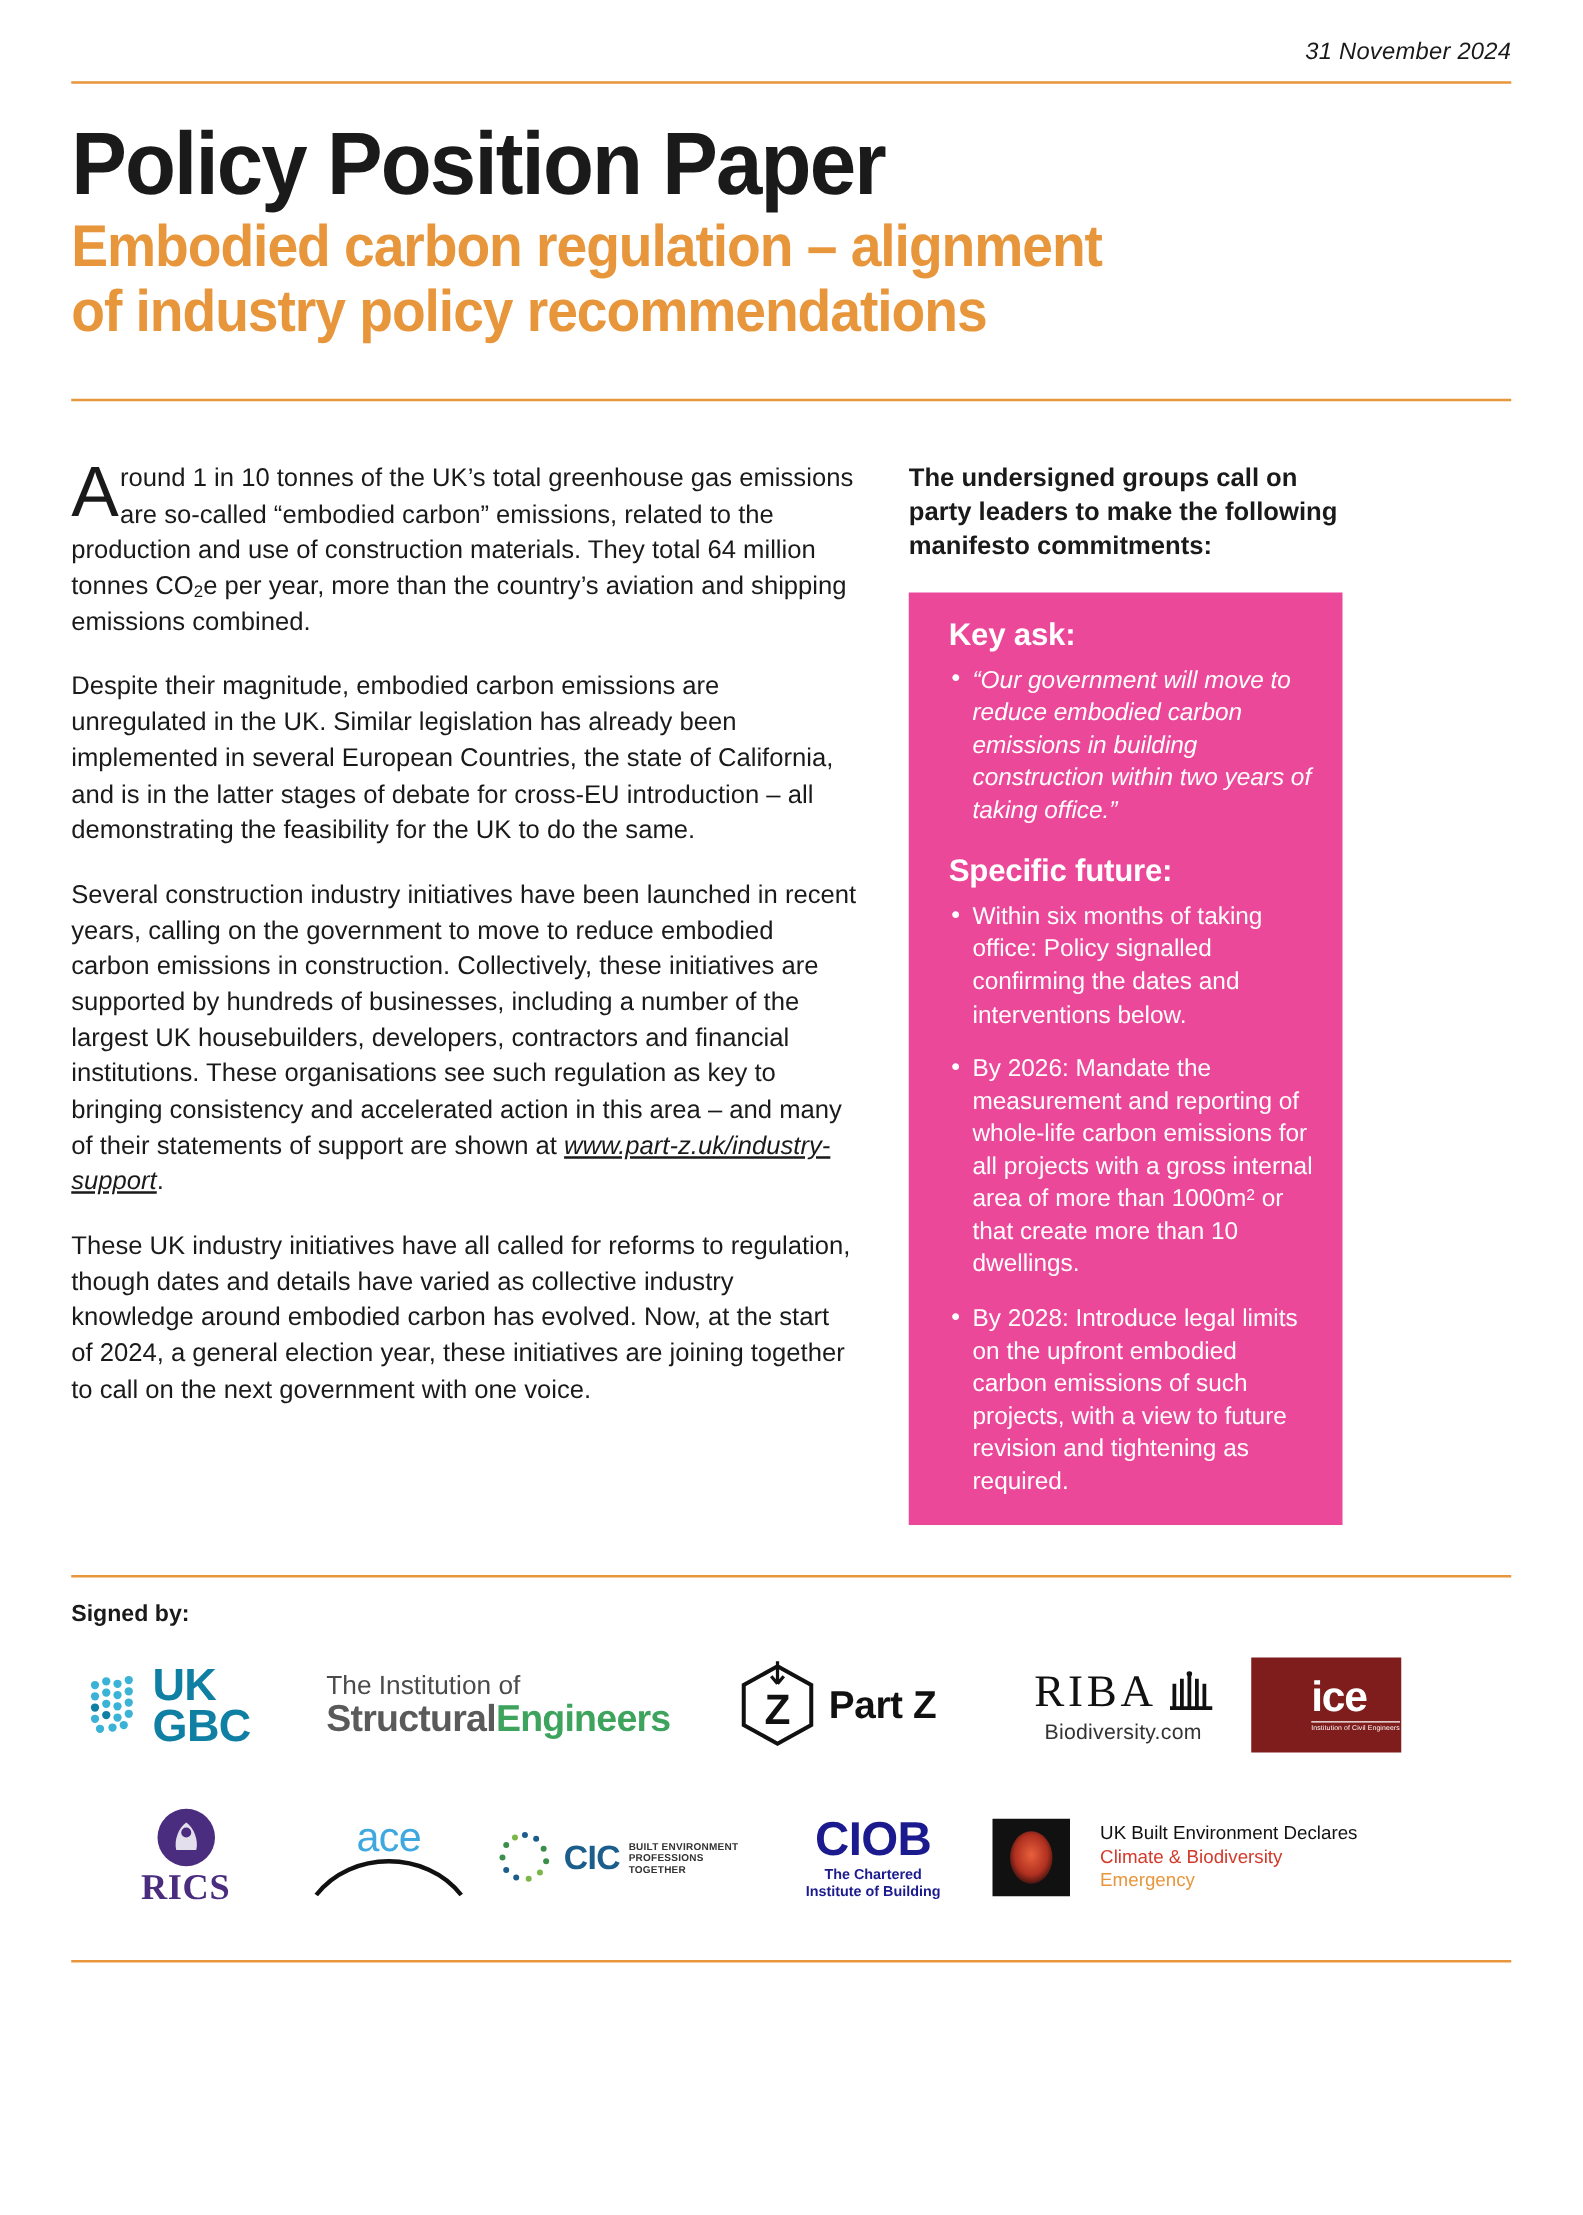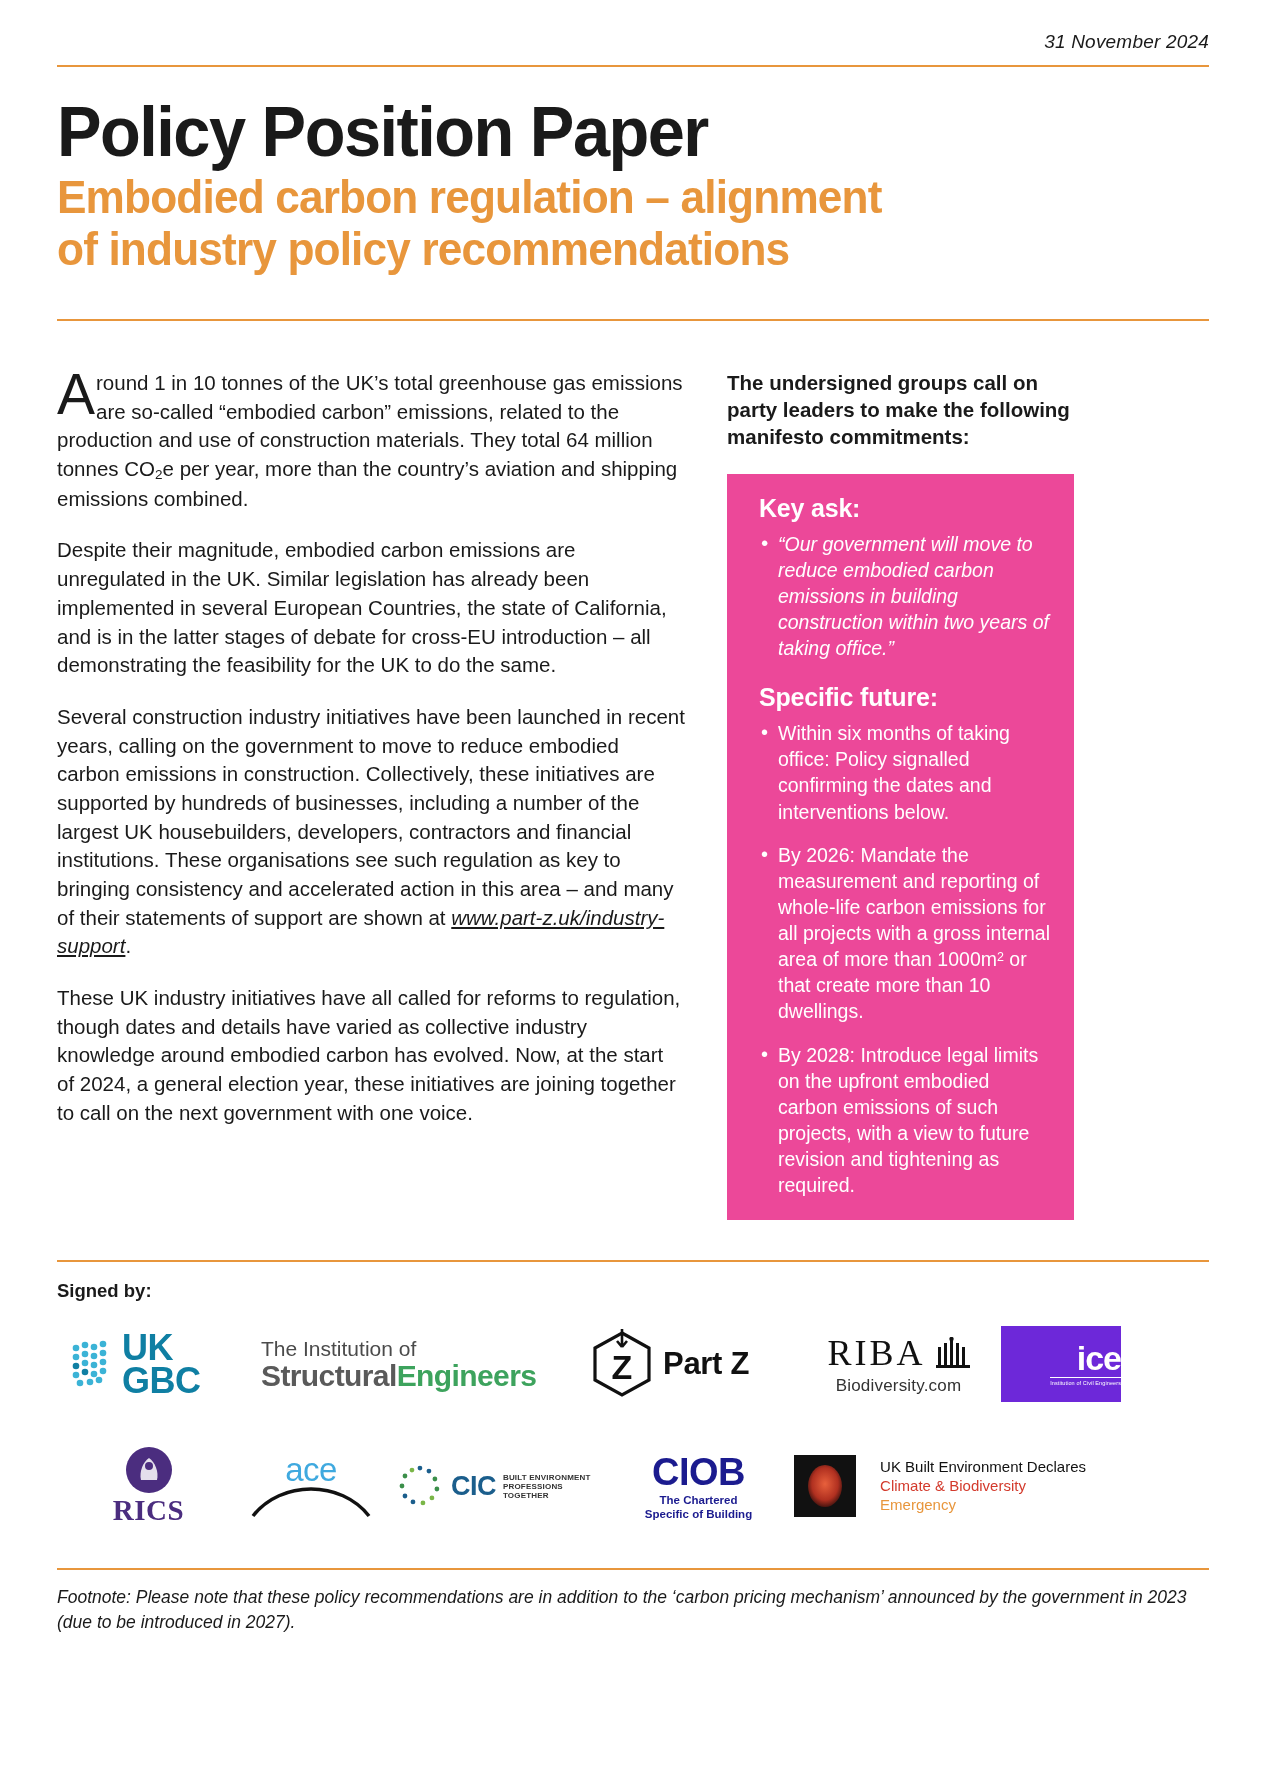--- a/index.html
+++ b/index.html
@@ -234,24 +234,24 @@
   .riba-sub {
     font-size: 17px;
     color: #333;
     letter-spacing: 0.2px;
   }
 
   
   .logo-ice { width: 120px; justify-content: flex-end; }
   .ice-box {
     width: 84px; height: 76px;
-    background: #6d28d9;
+    background: #7f1d1d;
     display: flex;
     flex-direction: column;
-    align-items: flex-end;
+    align-items: flex-start;
     justify-content: center;
     padding-left: 48px;
   }
   .ice-word {
     font-family: "Liberation Sans Narrow", "Liberation Sans", sans-serif;
     color: #fff; font-size: 34px; font-weight: bold; line-height: 0.9;
     letter-spacing: -1px;
   }
   .ice-sub { color: #fff; font-size: 5.5px; margin-top: 4px; letter-spacing: 0.1px; border-top:1px solid #fff; padding-top:2px;}
 
@@ -478,21 +478,21 @@
         <span>BUILT ENVIRONMENT</span><br>
         <span>PROFESSIONS TOGETHER</span>
       </span>
     </div>
 
 
     <div class="logo logo-ciob">
       <span class="ciob-word">CIOB</span>
       <span class="ciob-sub">
         <span>The Chartered</span><br>
-        <span>Specific of Building</span>
+        <span>Institute of Building</span>
       </span>
     </div>
 
     <div class="logo logo-declares">
       <div class="declares-sq">
         <svg width="52" height="52" viewBox="0 0 52 52">
           <defs>
             <radialGradient id="decg" cx="50%" cy="45%" r="55%">
               <stop offset="0%" stop-color="#E8603C"></stop>
               <stop offset="70%" stop-color="#B03020"></stop>
@@ -505,15 +505,14 @@
       <div class="declares-txt">
         <div class="dec-l1">UK Built Environment Declares</div>
         <div class="dec-l2">Climate &amp; Biodiversity</div>
         <div class="dec-l3">Emergency</div>
       </div>
     </div>
 
   </div>
 
   <hr class="rule rule-foot">
-  <p class="footnote">Footnote: Please note that these policy recommendations are in addition to the ‘carbon pricing mechanism’ announced by the government in 2023 (due to be introduced in 2027).</p>
 
 </div>
 
 </body></html>

